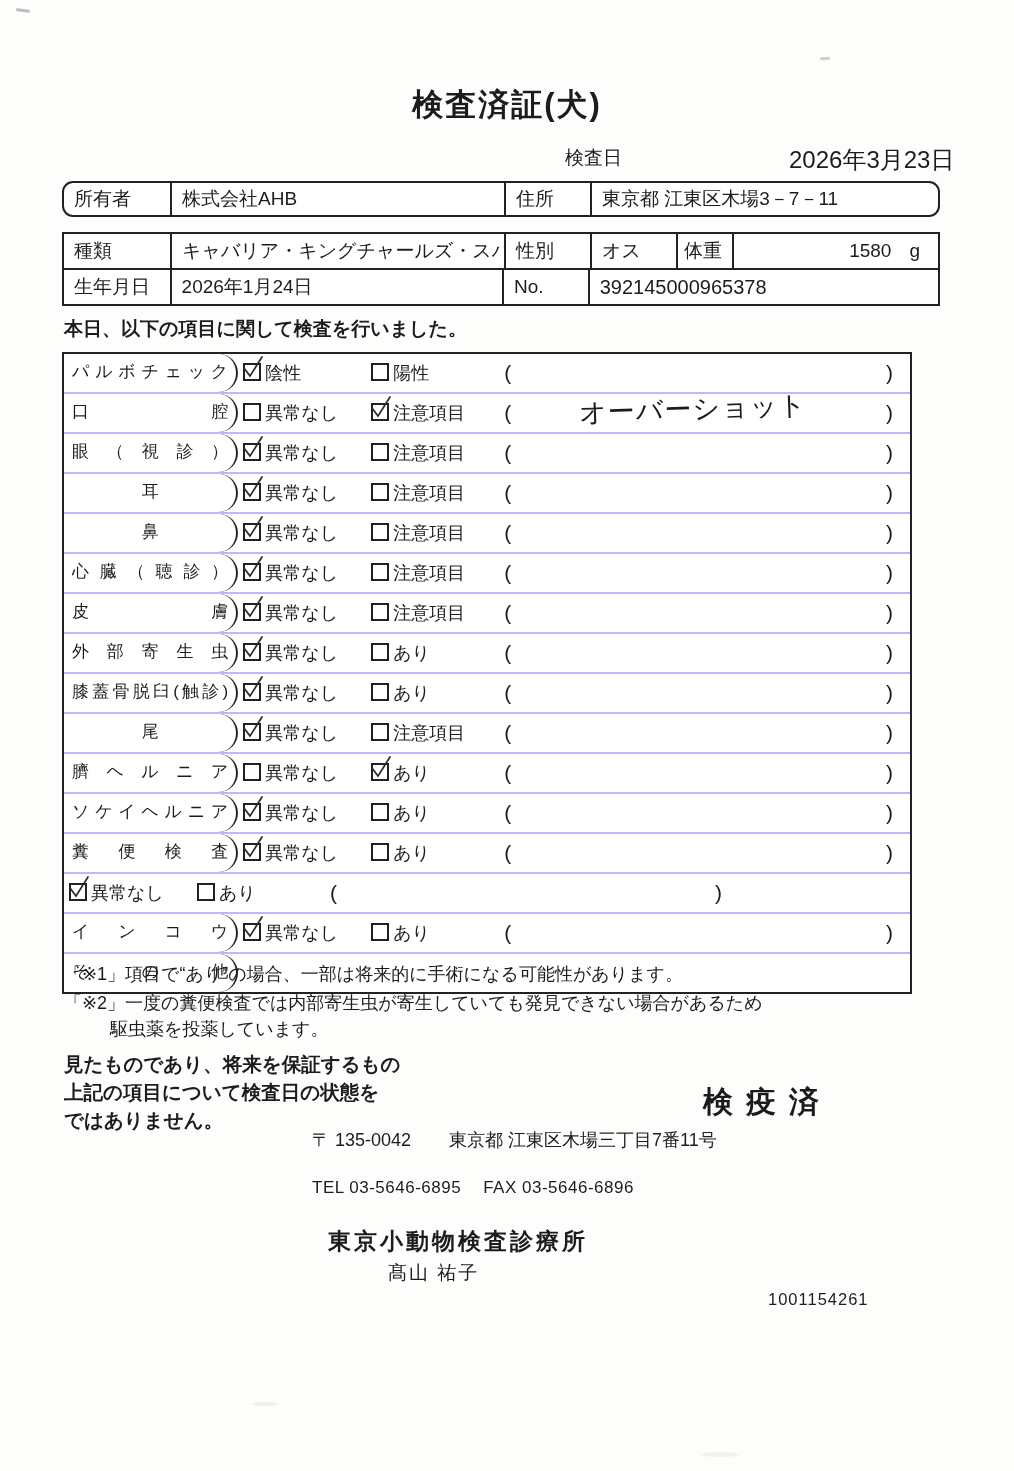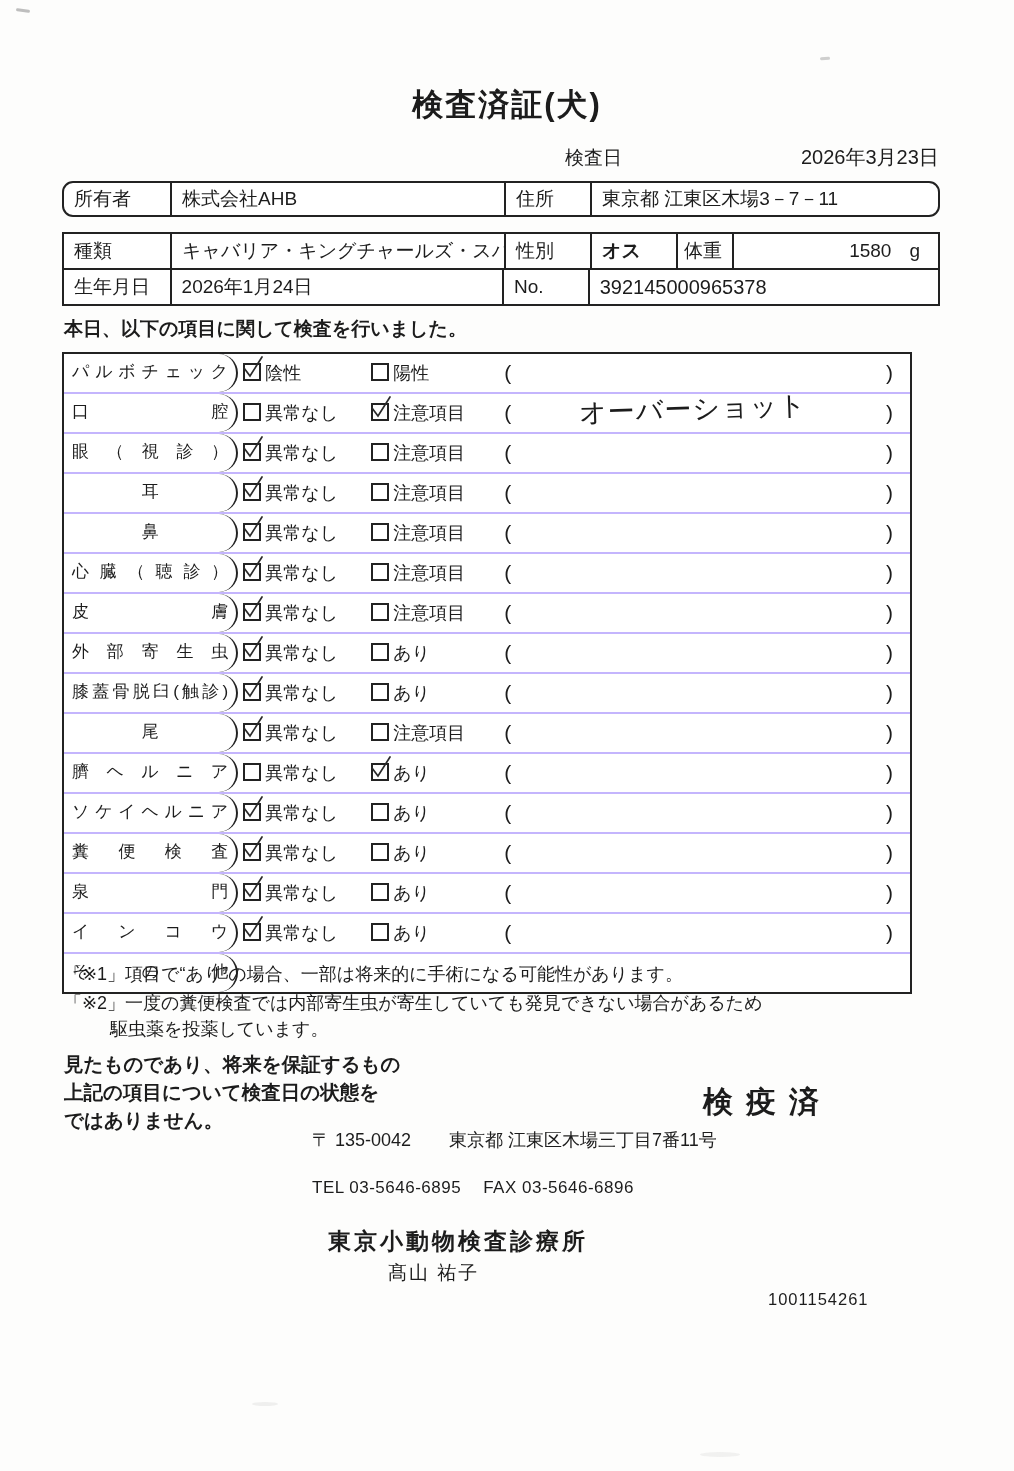--- a/index.html
+++ b/index.html
@@ -6,34 +6,34 @@
   .page{
     position:relative;width:1014px;height:1471px;background:#fdfdfc;
     font-family:"Liberation Sans","DejaVu Sans",sans-serif;color:#1c1c1c;
     overflow:hidden;margin:0 auto;
   }
   .abs{position:absolute;}
   
   .doc-title{top:84px;left:0;width:100%;text-align:center;font-size:31px;font-weight:600;letter-spacing:2px;}
   
   .insp-label{top:145px;left:565px;font-size:19px;font-weight:500;}
-  .insp-date{top:144px;left:789px;font-size:20px;font-weight:500;margin-left:12px;}
+  .insp-date{top:144px;left:789px;font-size:24px;font-weight:500;}
   
   .tbl{border:2px solid #222;box-sizing:border-box;display:flex;background:#fff;}
   .trow{display:flex;width:100%;}
   .cell{border-left:2px solid #222;box-sizing:border-box;display:flex;align-items:center;padding:0 10px;font-size:19px;font-weight:500;white-space:nowrap;overflow:hidden;}
   .cell:first-child{border-left:none;}
   .owner-tbl{top:181px;left:62px;width:878px;height:36px;border-radius:11px;}
   .pet-tbl{top:232px;left:62px;width:878px;height:74px;flex-direction:column;}
   .pet-tbl .trow{height:37px;}
   .pet-tbl .trow + .trow{border-top:2px solid #222;}
   .w-label{width:106px;}
   .w-val1{width:334px;}
   .w-label2{width:86px;}
-  .w-sex{width:86px;font-weight:bold;}
+  .w-sex{width:86px;}
   .w-wlab{width:56px;padding:0 6px;}
   .w-weight{width:202px;justify-content:flex-end;padding-right:14px;}
   .w-no{width:352px;font-size:20px;}
   .unit{margin-left:18px;}
   
   .intro{top:316px;left:64px;font-size:19px;font-weight:600;}
   
   .check-table{top:352px;left:62px;width:850px;border:2px solid #222;box-sizing:border-box;background:#fff;}
   .crow{display:flex;height:38px;position:relative;border-top:2px solid #c4b5fd;}
   .crow:first-child{border-top:none;}
@@ -292,21 +292,20 @@
               </svg></span><span class="opt-label">異常なし</span></span>
         <span class="opt opt2"><span class="cb"></span><span class="opt-label">あり</span></span>
         <span class="paren-open">(</span>
         <span class="note"></span>
         <span class="paren-close">)</span>
 
       </div>
     </div>
 
     <div class="crow">
-      <div class="crow-label">泉門</div>
       <div class="crow-content">
         <span class="opt opt1"><span class="cb checked"><svg class="tick" width="26" height="26" viewBox="0 0 26 26">
                 <path d="M4 14 L10 22 L22 3"></path>
               </svg></span><span class="opt-label">異常なし</span></span>
         <span class="opt opt2"><span class="cb"></span><span class="opt-label">あり</span></span>
         <span class="paren-open">(</span>
         <span class="note"></span>
         <span class="paren-close">)</span>
         <span class="ref"></span>
       </div>

